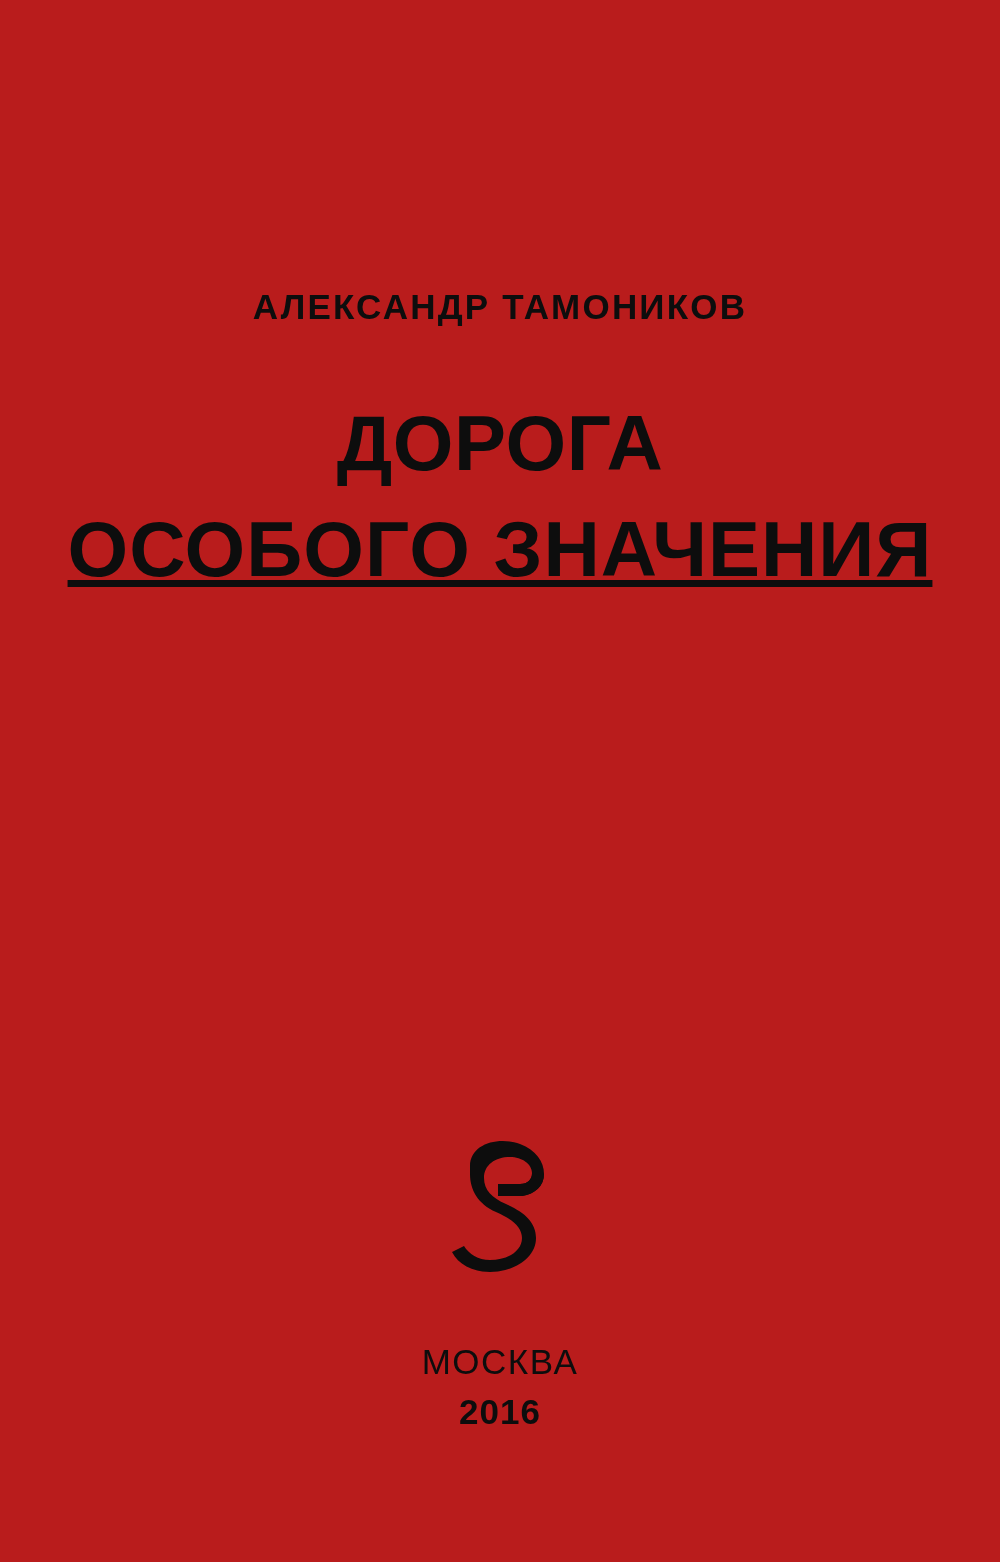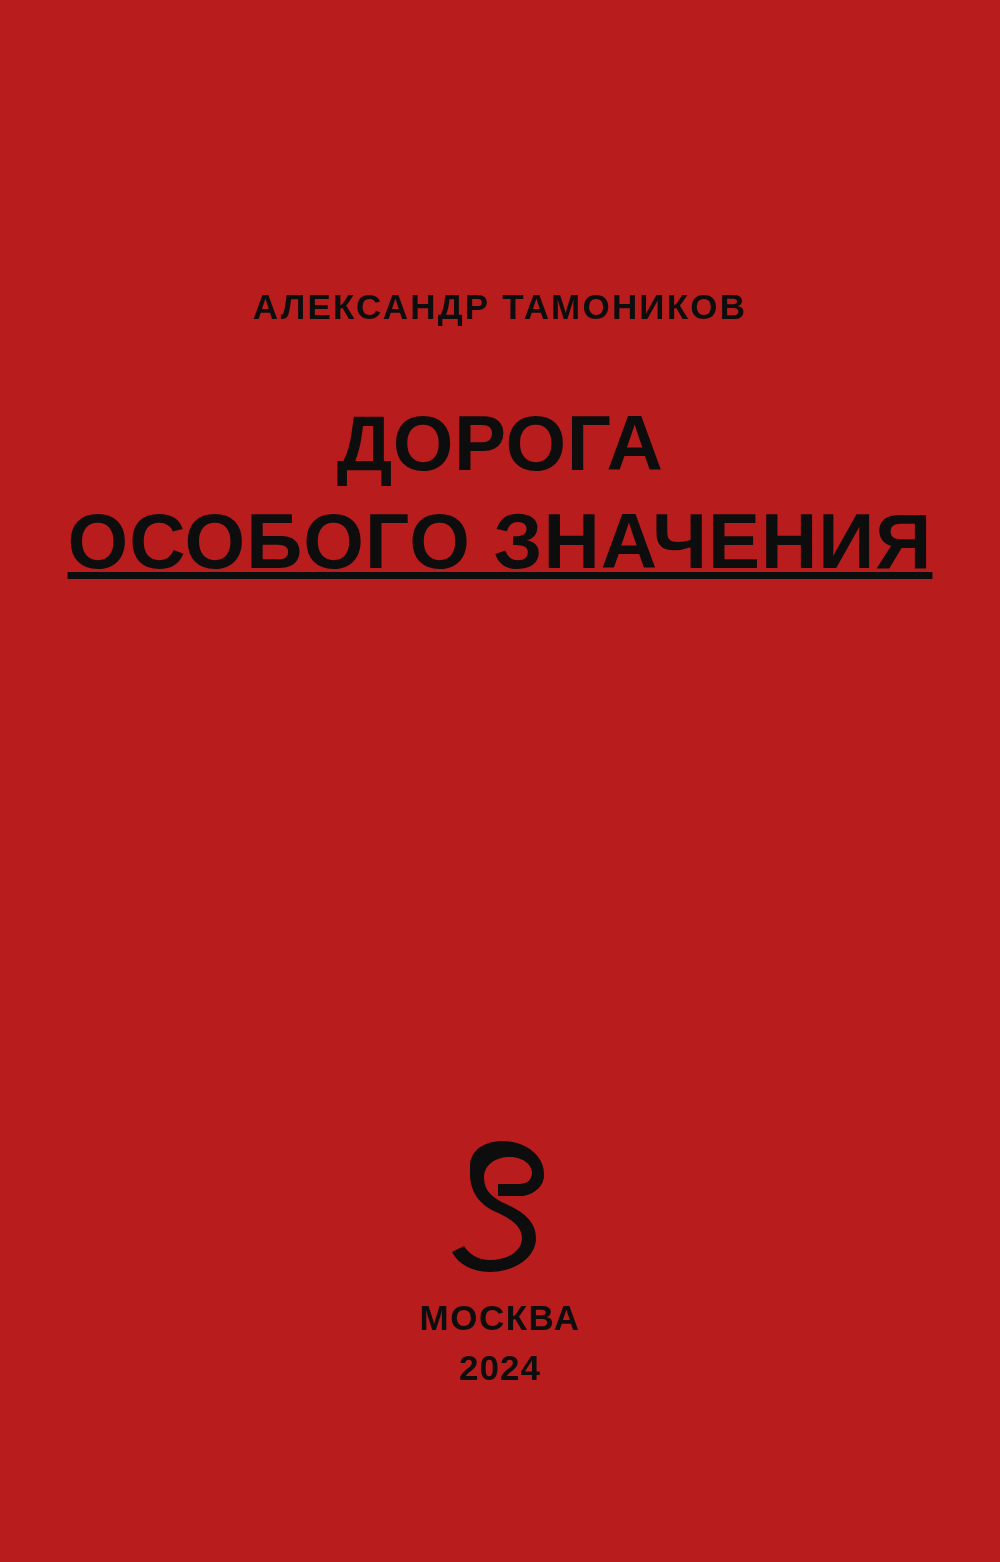--- a/index.html
+++ b/index.html
@@ -46,21 +46,21 @@
   }
   .title-line {
     display: block;
     font-weight: 700;
     text-transform: uppercase;
     letter-spacing: 0.5px;
     line-height: 1.0;
   }
   .title-line-1 {
     font-size: 78px;
-    margin-bottom: 20px;
+    margin-bottom: 28px;
   }
   .title-line-2 {
     font-size: 78px;
     letter-spacing: 1px;
     text-decoration: underline;
   }
 
   
   .logo-wrap {
     position: absolute;
@@ -78,24 +78,25 @@
   
   .imprint {
     position: absolute;
     top: 1296px;
     left: 0;
     width: 1000px;
     text-align: center;
   }
   .imprint-city {
     font-size: 35px;
-    font-weight: 700;
+    font-weight: 400;
     letter-spacing: 1.5px;
     text-transform: uppercase;
     line-height: 1.25;
+    margin-top: 44px;
   }
   .imprint-year {
     font-size: 35px;
     font-weight: 700;
     letter-spacing: 1px;
     line-height: 1.25;
     margin-top: 6px;
   }
 </style>
 </head>
@@ -131,16 +132,16 @@
                C 68 132, 82 123, 82 110
                C 82 99, 72 91, 56 84
                C 38 76, 30 62, 30 46
                Z" fill="#0d0d0d"></path>
       <path d="M58 56 L58 68 L82 68 C95 66 104 58 104 46 L92 46 C92 51 88 56 80 56 Z" fill="#0d0d0d"></path>
     </svg>
   </div>
 
   <div class="imprint">
     <div class="imprint-city">МОСКВА</div>
-    <div class="imprint-year">2024</div>
+    <div class="imprint-year">2016</div>
   </div>
 
 </div>
 
 </body></html>

